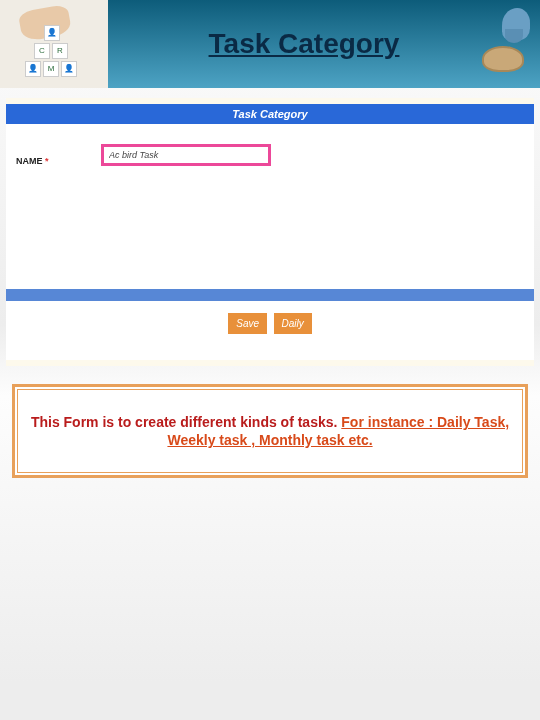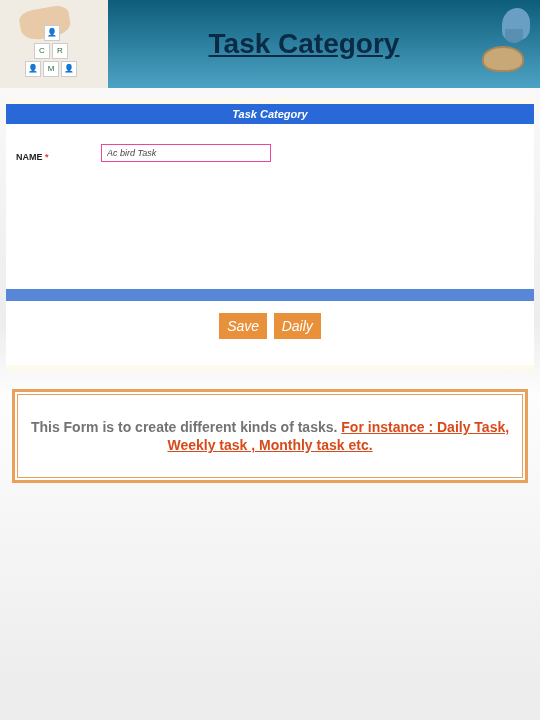--- a/index.html
+++ b/index.html
@@ -134,21 +134,21 @@
     font-size: 9px;
     font-weight: bold;
     color: #222;
     padding-top: 3px;
   }
   .form-label .req { color: #d33; }
   .form-input {
     width: 170px;
     font-size: 9px;
     padding: 3px 5px;
-    border: 1px solid #ec4899;
+    border: 3px solid #ec4899;
     color: #444;
     font-style: italic;
     font-family: Arial, sans-serif;
   }
   .form-textarea {
     width: 170px;
     height: 60px;
     font-size: 9px;
     padding: 3px 5px;
     border: 1px solid #ddd;
@@ -161,39 +161,39 @@
   }
   .button-row {
     text-align: center;
     padding: 12px 0 26px 0;
     background: #fff;
   }
   .btn {
     display: inline-block;
     background: #e8903a;
     color: #fff;
-    font-size: 14px;
+    font-size: 10px;
     padding: 5px 8px;
     margin: 0 1px;
     border: none;
     cursor: pointer;
     font-style: italic;
   }
   .description-box {
     margin: 18px 12px;
     border: 3px solid #e8a05a;
     background: #fff;
     padding: 26px 14px;
     text-align: center;
     box-shadow: inset 0 0 0 2px #fff, inset 0 0 0 3px #e8a05a;
   }
   .desc-text {
     font-size: 14px;
     font-weight: bold;
-    color: #737373;
+    color: #b91c1c;
   }
   .desc-highlight {
     color: #d84a1a;
     text-decoration: underline;
   }
 </style>
 </head>
 <body>
 
 <div class="header">

